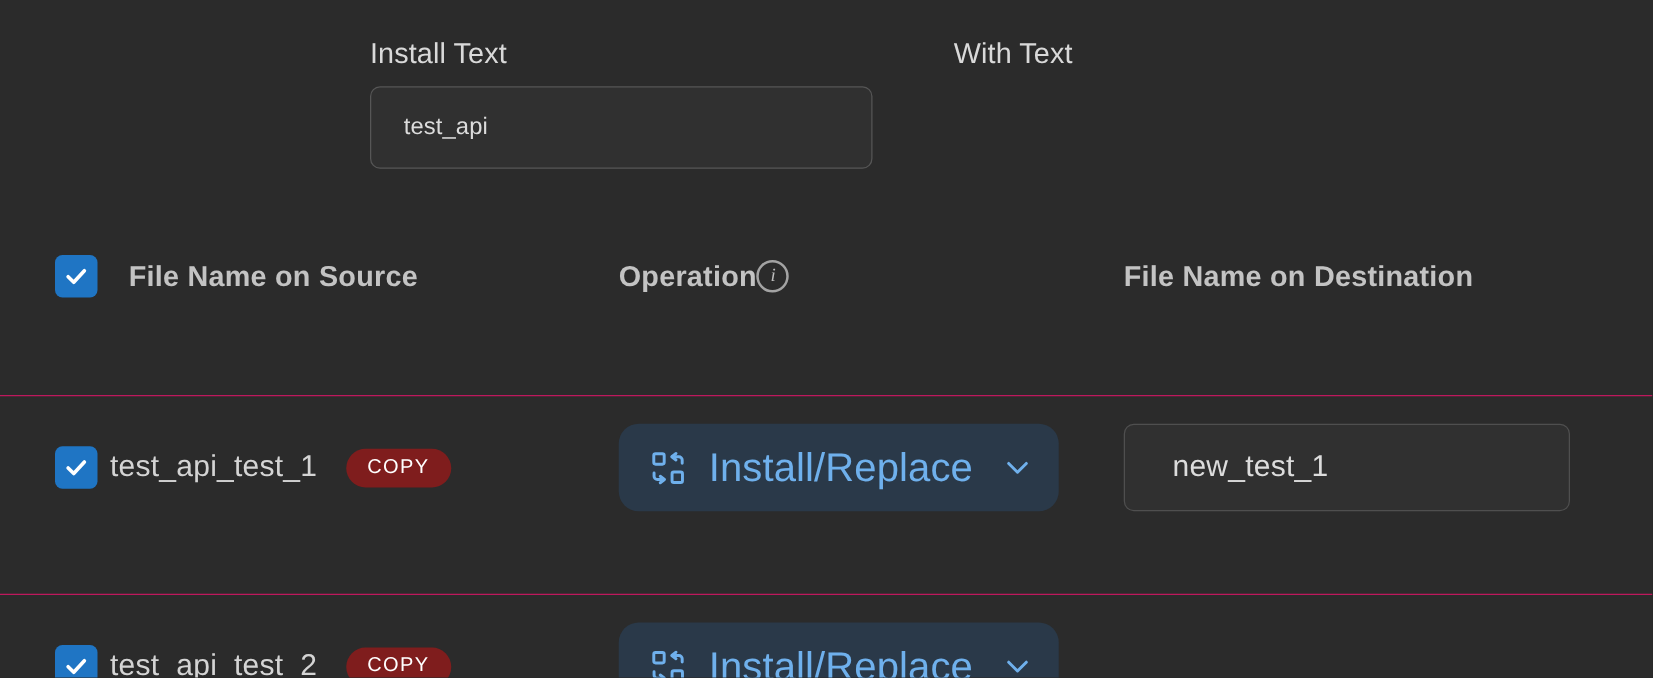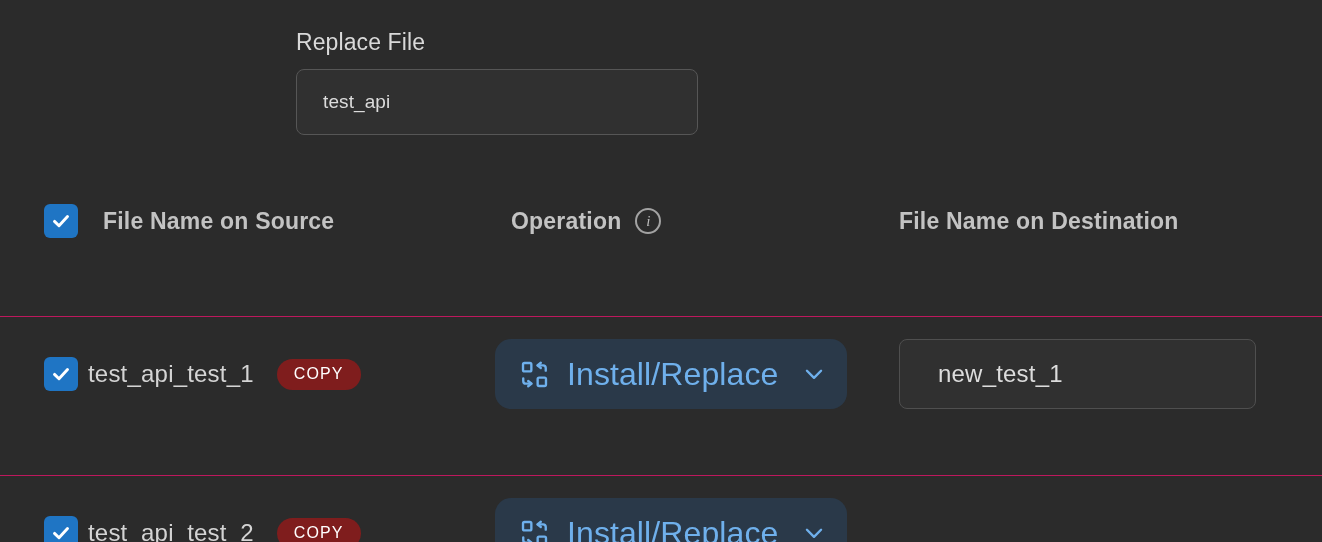--- a/index.html
+++ b/index.html
@@ -120,22 +120,21 @@
     font-size: 23px;
     font-weight: bold;
     color: #c3c3c3;
     letter-spacing: 0.2px;
     white-space: nowrap;
   }
   .col-title.src  { margin-left: 15px; }
   .op-head {
     display: flex;
     align-items: center;
-    gap: 14px;
-    margin-left: 16px;
+    margin-left: 0px;
   }
   .info-icon {
     width: 26px;
     height: 26px;
     border-radius: 50%;
     border: 2px solid #a3a3a3;
     display: flex;
     align-items: center;
     justify-content: center;
     font-size: 15px;
@@ -220,25 +219,26 @@
   }
 </style>
 </head>
 <body>
 
 <div class="screen">
 
   <div class="form-area">
 
     <div class="field replace">
-      <div class="field-label">Replace File</div>
+      <div class="field-label">Install Text</div>
       <div class="field-input" placeholder="Replace Text">test_api</div>
     </div>
 
     <div class="field with">
+      <div class="field-label">With Text</div>
     </div>
 
   </div>
 
   <div class="table">
 
     <div class="row header">
       <div class="cell-check">
         <div class="checkbox">
           <svg width="22" height="22" viewBox="0 0 22 22" aria-hidden="true">

